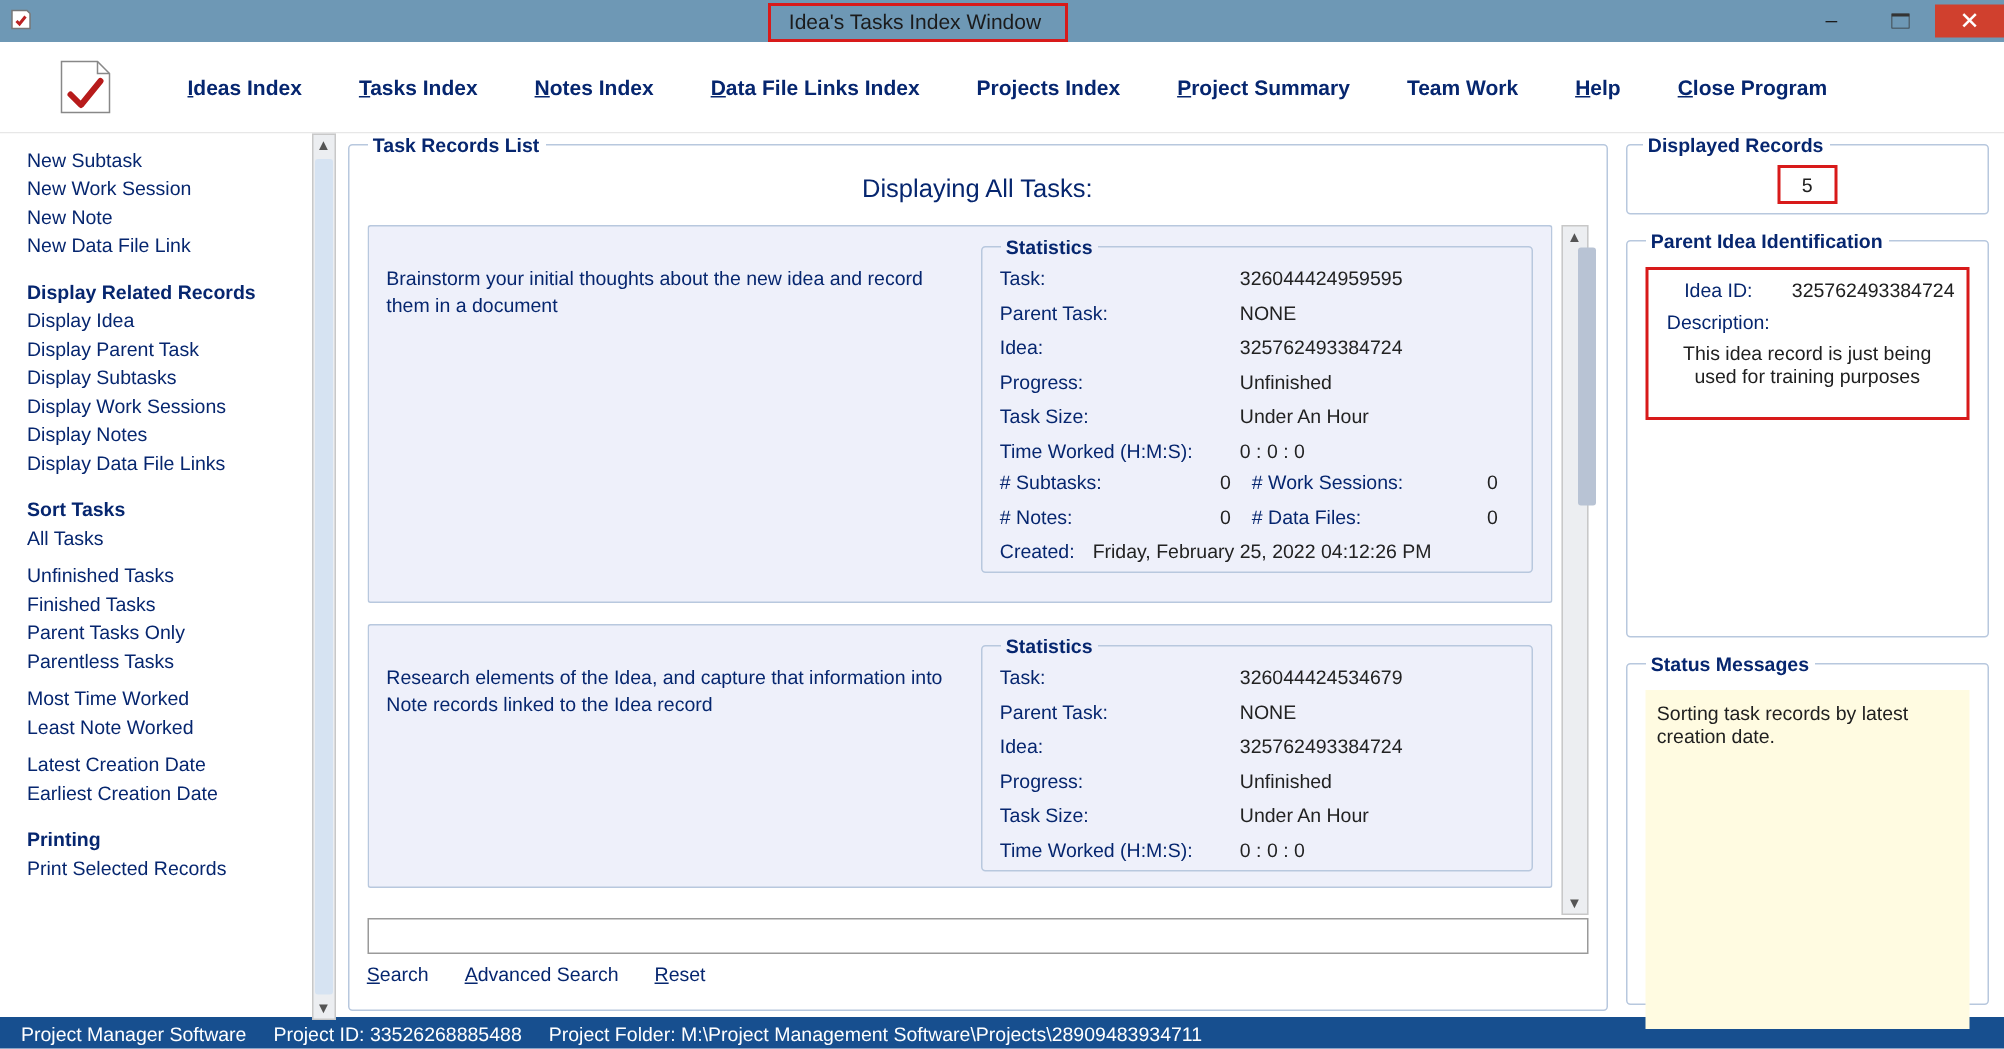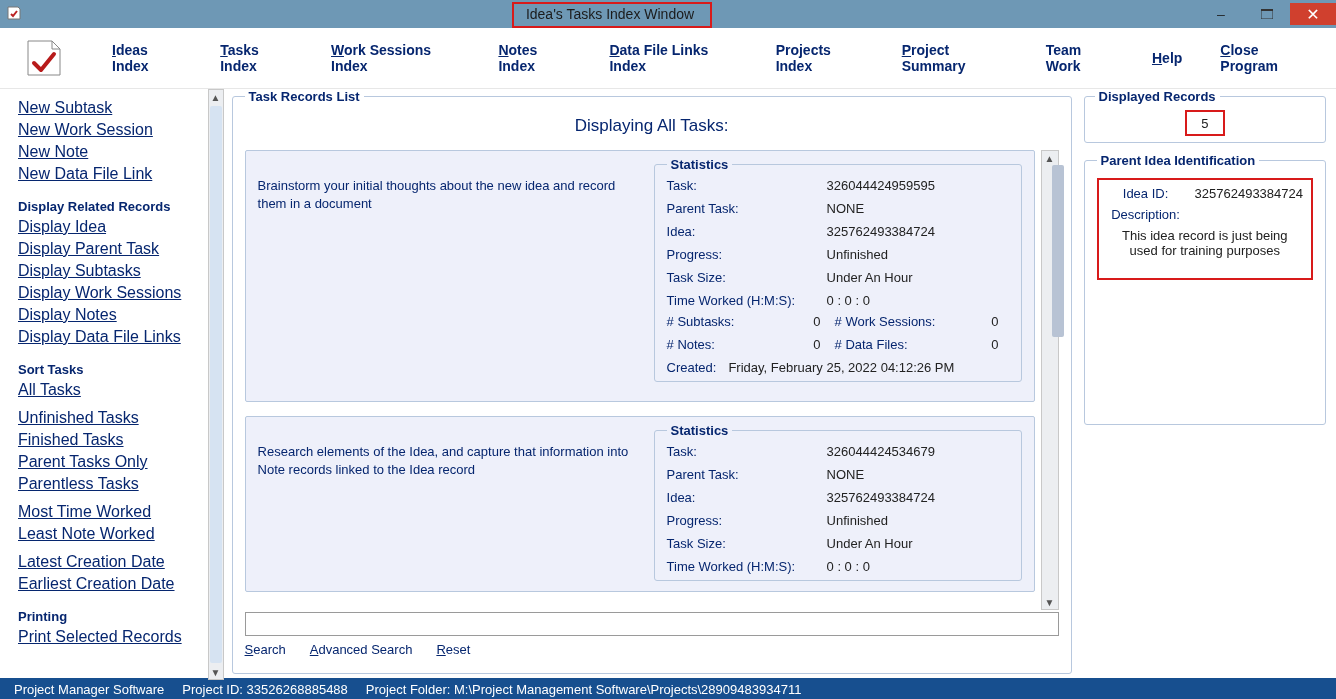--- a/index.html
+++ b/index.html
@@ -25,27 +25,27 @@
   #titlebar .ticon{width:20px;margin-left:6px;display:inline-block;}
   #titlebar .title-wrap{flex:1;text-align:center;position:relative;}
   #titlebar .title-box{display:inline-block;border:2px solid var(--highlight-red);padding:2px 16px 4px 12px;margin-top:2px;font-size:14px;}
   .win-btns{display:flex;height:22px;margin-top:0;}
   .win-btn{width:46px;height:22px;display:flex;align-items:center;justify-content:center;font-size:13px;}
   .win-btn.min,.win-btn.max{background:transparent;}
   .win-btn.close{background:var(--close-red);color:#fff;font-size:16px;}
   .win-btn svg{display:block;}
   .win-btn.min span,.win-btn.max span{font-family:Consolas,monospace;}
   
-  #menubar{height:60px;background:#fff;border-bottom:1px solid #e7e7e7;display:flex;align-items:center;padding:0 24px;gap:38px;}
+  #menubar{height:60px;background:#fff;border-bottom:1px solid #e7e7e7;display:flex;align-items:center;padding:0 37px;gap:38px;}
   #menubar .logo{margin-right:10px;}
   
   #content{display:flex;height:calc(699px - 28px - 60px - 22px);background:#fff;}
   
   #sidebar{width:216px;padding:8px 4px 8px 18px;overflow:hidden;}
-  #sidebar .item{color:var(--link-navy);padding:2px 0;cursor:pointer;font-size:16px;text-decoration:underline;}
+  #sidebar .item{color:var(--link-navy);padding:2px 0;cursor:pointer;font-size:13px;}
   #sidebar .hdr{color:var(--link-navy);font-weight:700;margin-top:12px;padding:2px 0;font-size:13px;}
   
   #middle{flex:1;display:flex;flex-direction:column;padding:0 8px 0 0;}
   fieldset.group{border:1px solid var(--fieldset-border);border-radius:3px;padding:10px 12px;margin:0 0 10px 0;}
   fieldset.group>legend{color:var(--link-navy);font-weight:700;font-size:13px;padding:0 4px;}
   .tasks-title{text-align:center;color:var(--link-navy);font-size:17px;margin:2px 0 14px 0;}
   .task-card{border:1px solid var(--fieldset-border);background:var(--soft-lav);border-radius:2px;display:flex;min-height:250px;margin-bottom:14px;}
   .task-card .left{width:380px;padding:26px 14px 14px 12px;color:var(--link-navy);font-size:13px;line-height:1.4;}
   .task-card .right{flex:1;padding:6px 10px 10px 0;}
   fieldset.stats{border:1px solid var(--fieldset-border);border-radius:3px;padding:6px 12px 6px 12px;background:var(--soft-lav);}
@@ -110,21 +110,20 @@
 <div id="menubar">
   <span class="logo">
     <svg width="40" height="44" viewBox="0 0 40 44">
       <path d="M4 6h24l8 8v26H4z" fill="#fff" stroke="#888"></path>
       <path d="M28 6v8h8" fill="none" stroke="#888"></path>
       <path d="M10 28l7 7 13-16" fill="none" stroke="#b71b1b" stroke-width="4" stroke-linecap="round" stroke-linejoin="round"></path>
     </svg>
   </span>
   <span class="navlink"><span class="mn">I</span>deas Index</span>
   <span class="navlink"><span class="mn">T</span>asks Index</span>
-  <span class="navlink"><span class="mn">W</span>ork Sessions Index</span>
   <span class="navlink"><span class="mn">N</span>otes Index</span>
   <span class="navlink"><span class="mn">D</span>ata File Links Index</span>
   <span class="navlink">Projects Index</span>
   <span class="navlink"><span class="mn">P</span>roject Summary</span>
   <span class="navlink">Team Work</span>
   <span class="navlink"><span class="mn">H</span>elp</span>
   <span class="navlink"><span class="mn">C</span>lose Program</span>
 </div>
 
 <div id="content">
@@ -267,20 +266,26 @@
           <span class="lab">Idea ID:</span>
           <span>325762493384724</span>
         </div>
         <div class="row">
             <span class="lab">Description:</span>
           </div>
         <div>This idea record is just being used for training purposes</div>
       </div>
     </fieldset>
 
+    <div id="msgbox">
+      <fieldset class="group">
+        <legend>Status Messages</legend>
+        <div class="msg-area">Sorting task records by latest creation date.</div>
+      </fieldset>
+    </div>
   </div>
 </div>
 
 <div id="statusbar">
   <span>Project Manager Software</span>
   <span>
     <span>Project ID:</span>&nbsp;<span>33526268885488</span>
   </span>
   <span>
     <span>Project Folder:</span>&nbsp;<span>M:\Project Management Software\Projects\28909483934711</span>

